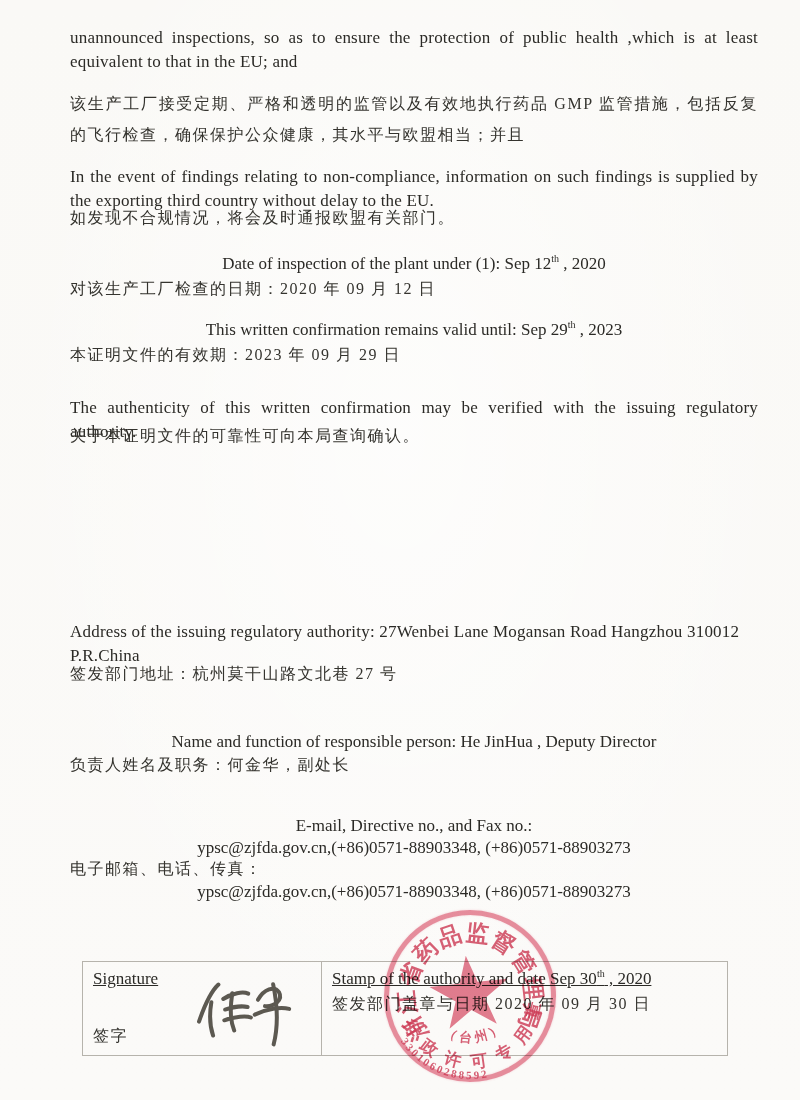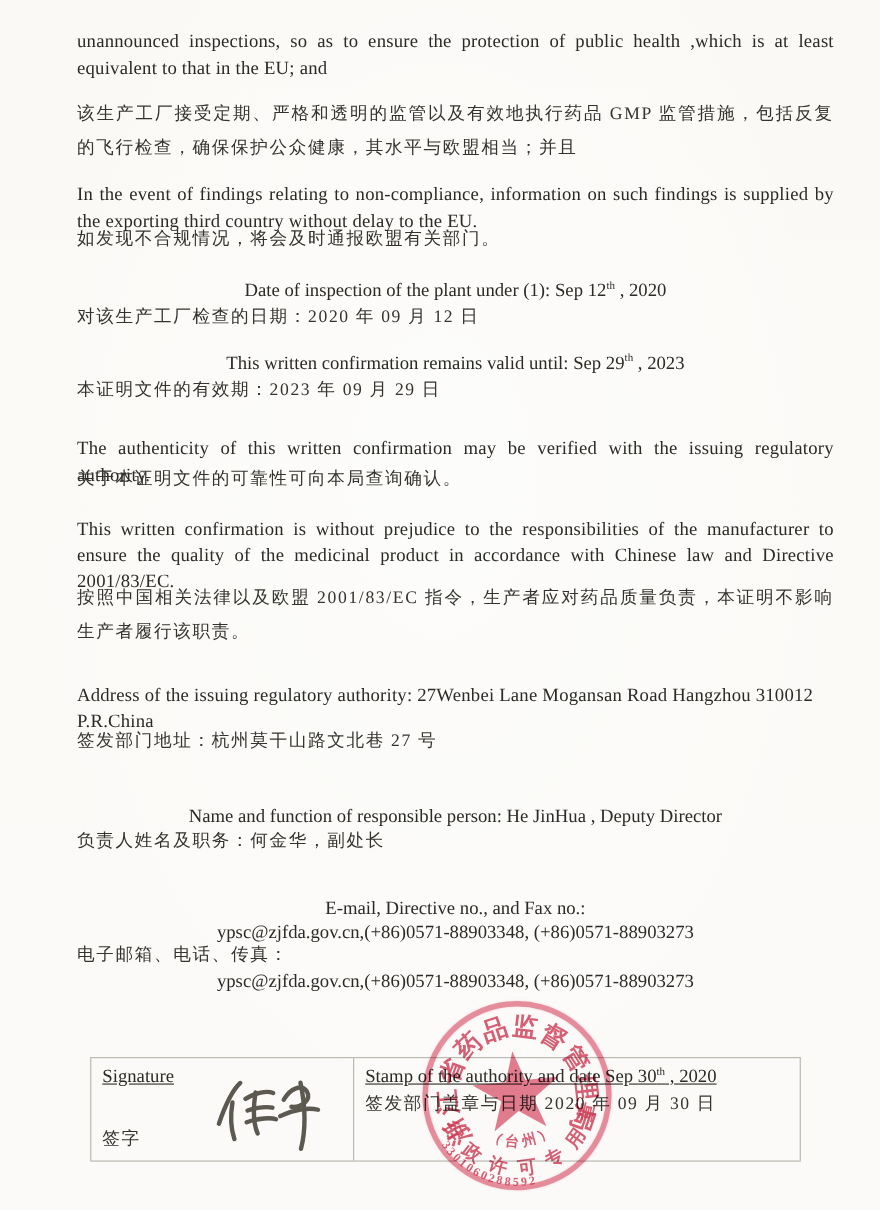--- a/index.html
+++ b/index.html
@@ -98,26 +98,20 @@
     <p class="zh-single">本证明文件的有效期：2023 年 09 月 29 日</p>
   </div>
 
   <div class="blk" style="top:396px">
     <p class="en">The authenticity of this written confirmation may be verified with the issuing regulatory authority.</p>
   </div>
   <div class="blk" style="top:424px">
     <p class="zh-single">关于本证明文件的可靠性可向本局查询确认。</p>
   </div>
 
-  <div class="blk" style="top:469px">
-    <p class="en">This written confirmation is without prejudice to the responsibilities of the manufacturer to ensure the quality of the medicinal product in accordance with Chinese law and Directive 2001/83/EC.</p>
-  </div>
-  <div class="blk" style="top:528px">
-    <p class="zh">按照中国相关法律以及欧盟 2001/83/EC 指令，生产者应对药品质量负责，本证明不影响生产者履行该职责。</p>
-  </div>
 
   <div class="blk" style="top:620px">
     <p class="en" style="text-align:left">Address of the issuing regulatory authority: 27Wenbei Lane Mogansan Road Hangzhou 310012 P.R.China</p>
   </div>
   <div class="blk" style="top:662px">
     <p class="zh-single">签发部门地址：杭州莫干山路文北巷 27 号</p>
   </div>
 
   <div class="blk" style="top:730px">
     <p class="en-single">Name and function of responsible person: He JinHua , Deputy Director</p>

